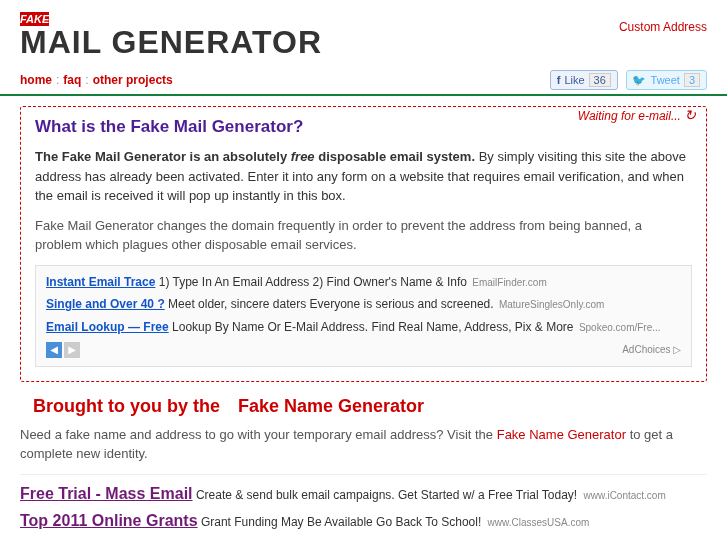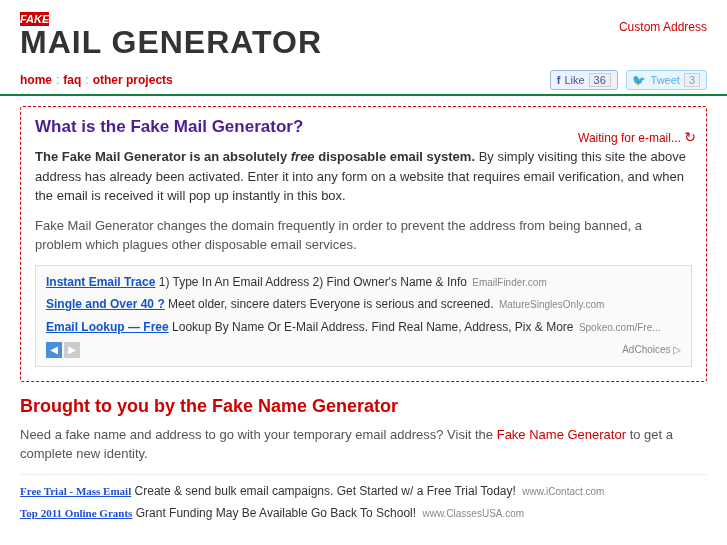--- a/index.html
+++ b/index.html
@@ -118,24 +118,25 @@
     
     #inbox-box {
       border: 1px dashed #cc0000;
       border-radius: 3px;
       padding: 10px 14px;
       margin-bottom: 14px;
       position: relative;
     }
     #waiting-label {
       position: absolute;
-      top: 22px;
+      top: 0;
       right: 10px;
       color: #cc0000;
       font-size: 12px;
+      font-style: italic;
     }
     #waiting-icon {
       color: #cc0000;
       font-size: 14px;
     }
     #inbox-title {
       font-size: 17px;
       font-weight: bold;
       color: #4c1d95;
       margin-bottom: 10px;
@@ -210,20 +211,21 @@
       padding-bottom: 10px;
     }
     #fng-title {
       font-size: 18px;
       font-weight: bold;
       color: #666;
       margin-bottom: 8px;
     }
     #fng-title span {
       color: #cc0000;
+      margin-left: 13px;
     }
     #fng-desc {
       font-size: 13px;
       color: #555;
       line-height: 1.5;
       margin-bottom: 10px;
     }
     #fng-desc a {
       color: #cc0000;
       text-decoration: none;
@@ -233,25 +235,24 @@
     #bottom-ads {
       border-top: 1px solid #eee;
       padding-top: 8px;
     }
     .bottom-ad-item {
       margin-bottom: 5px;
       font-size: 12px;
       line-height: 1.4;
     }
     .bottom-ad-item a {
-      color: #1d4ed8;
+      color: #701a75;
       font-weight: bold;
       text-decoration: underline;
-      font-size: 11px;
-      font-family: Liberation Serif, serif;
+      font-size: 16px;
     }
     .bottom-ad-item .ad-domain {
       color: #888;
       font-size: 10px;
       margin-left: 3px;
     }
 
     
     #logo-top {
       display: flex;

